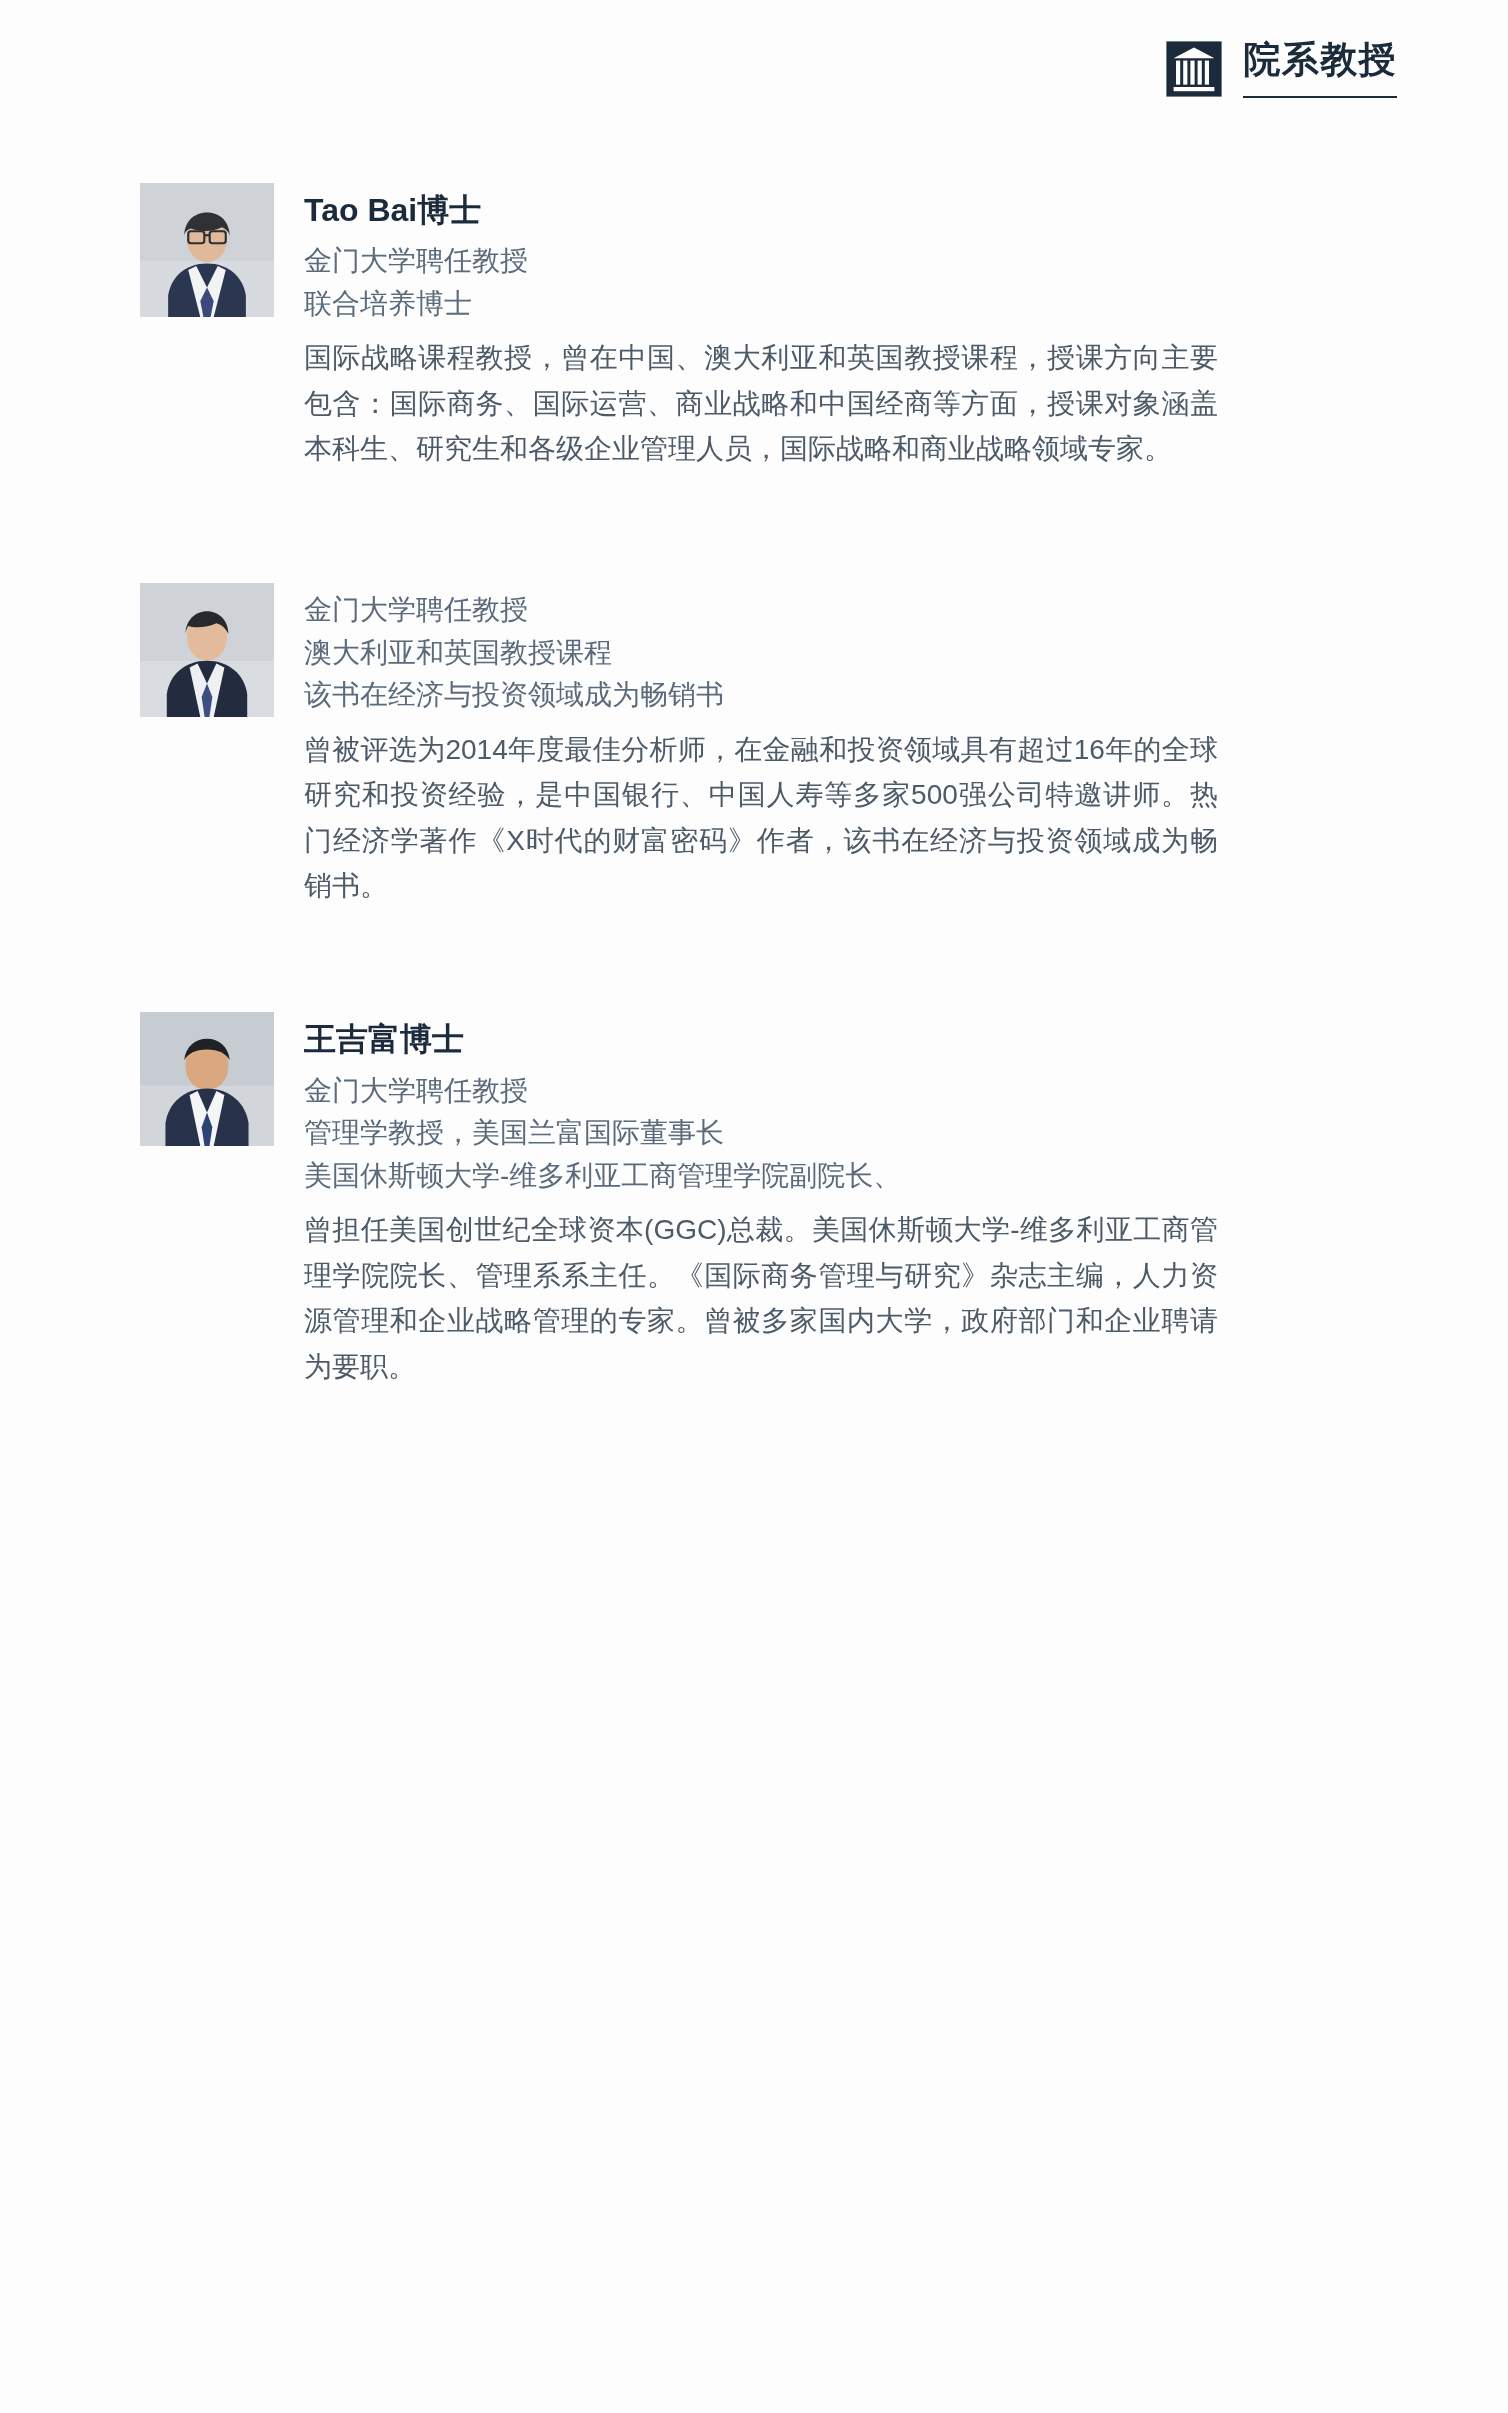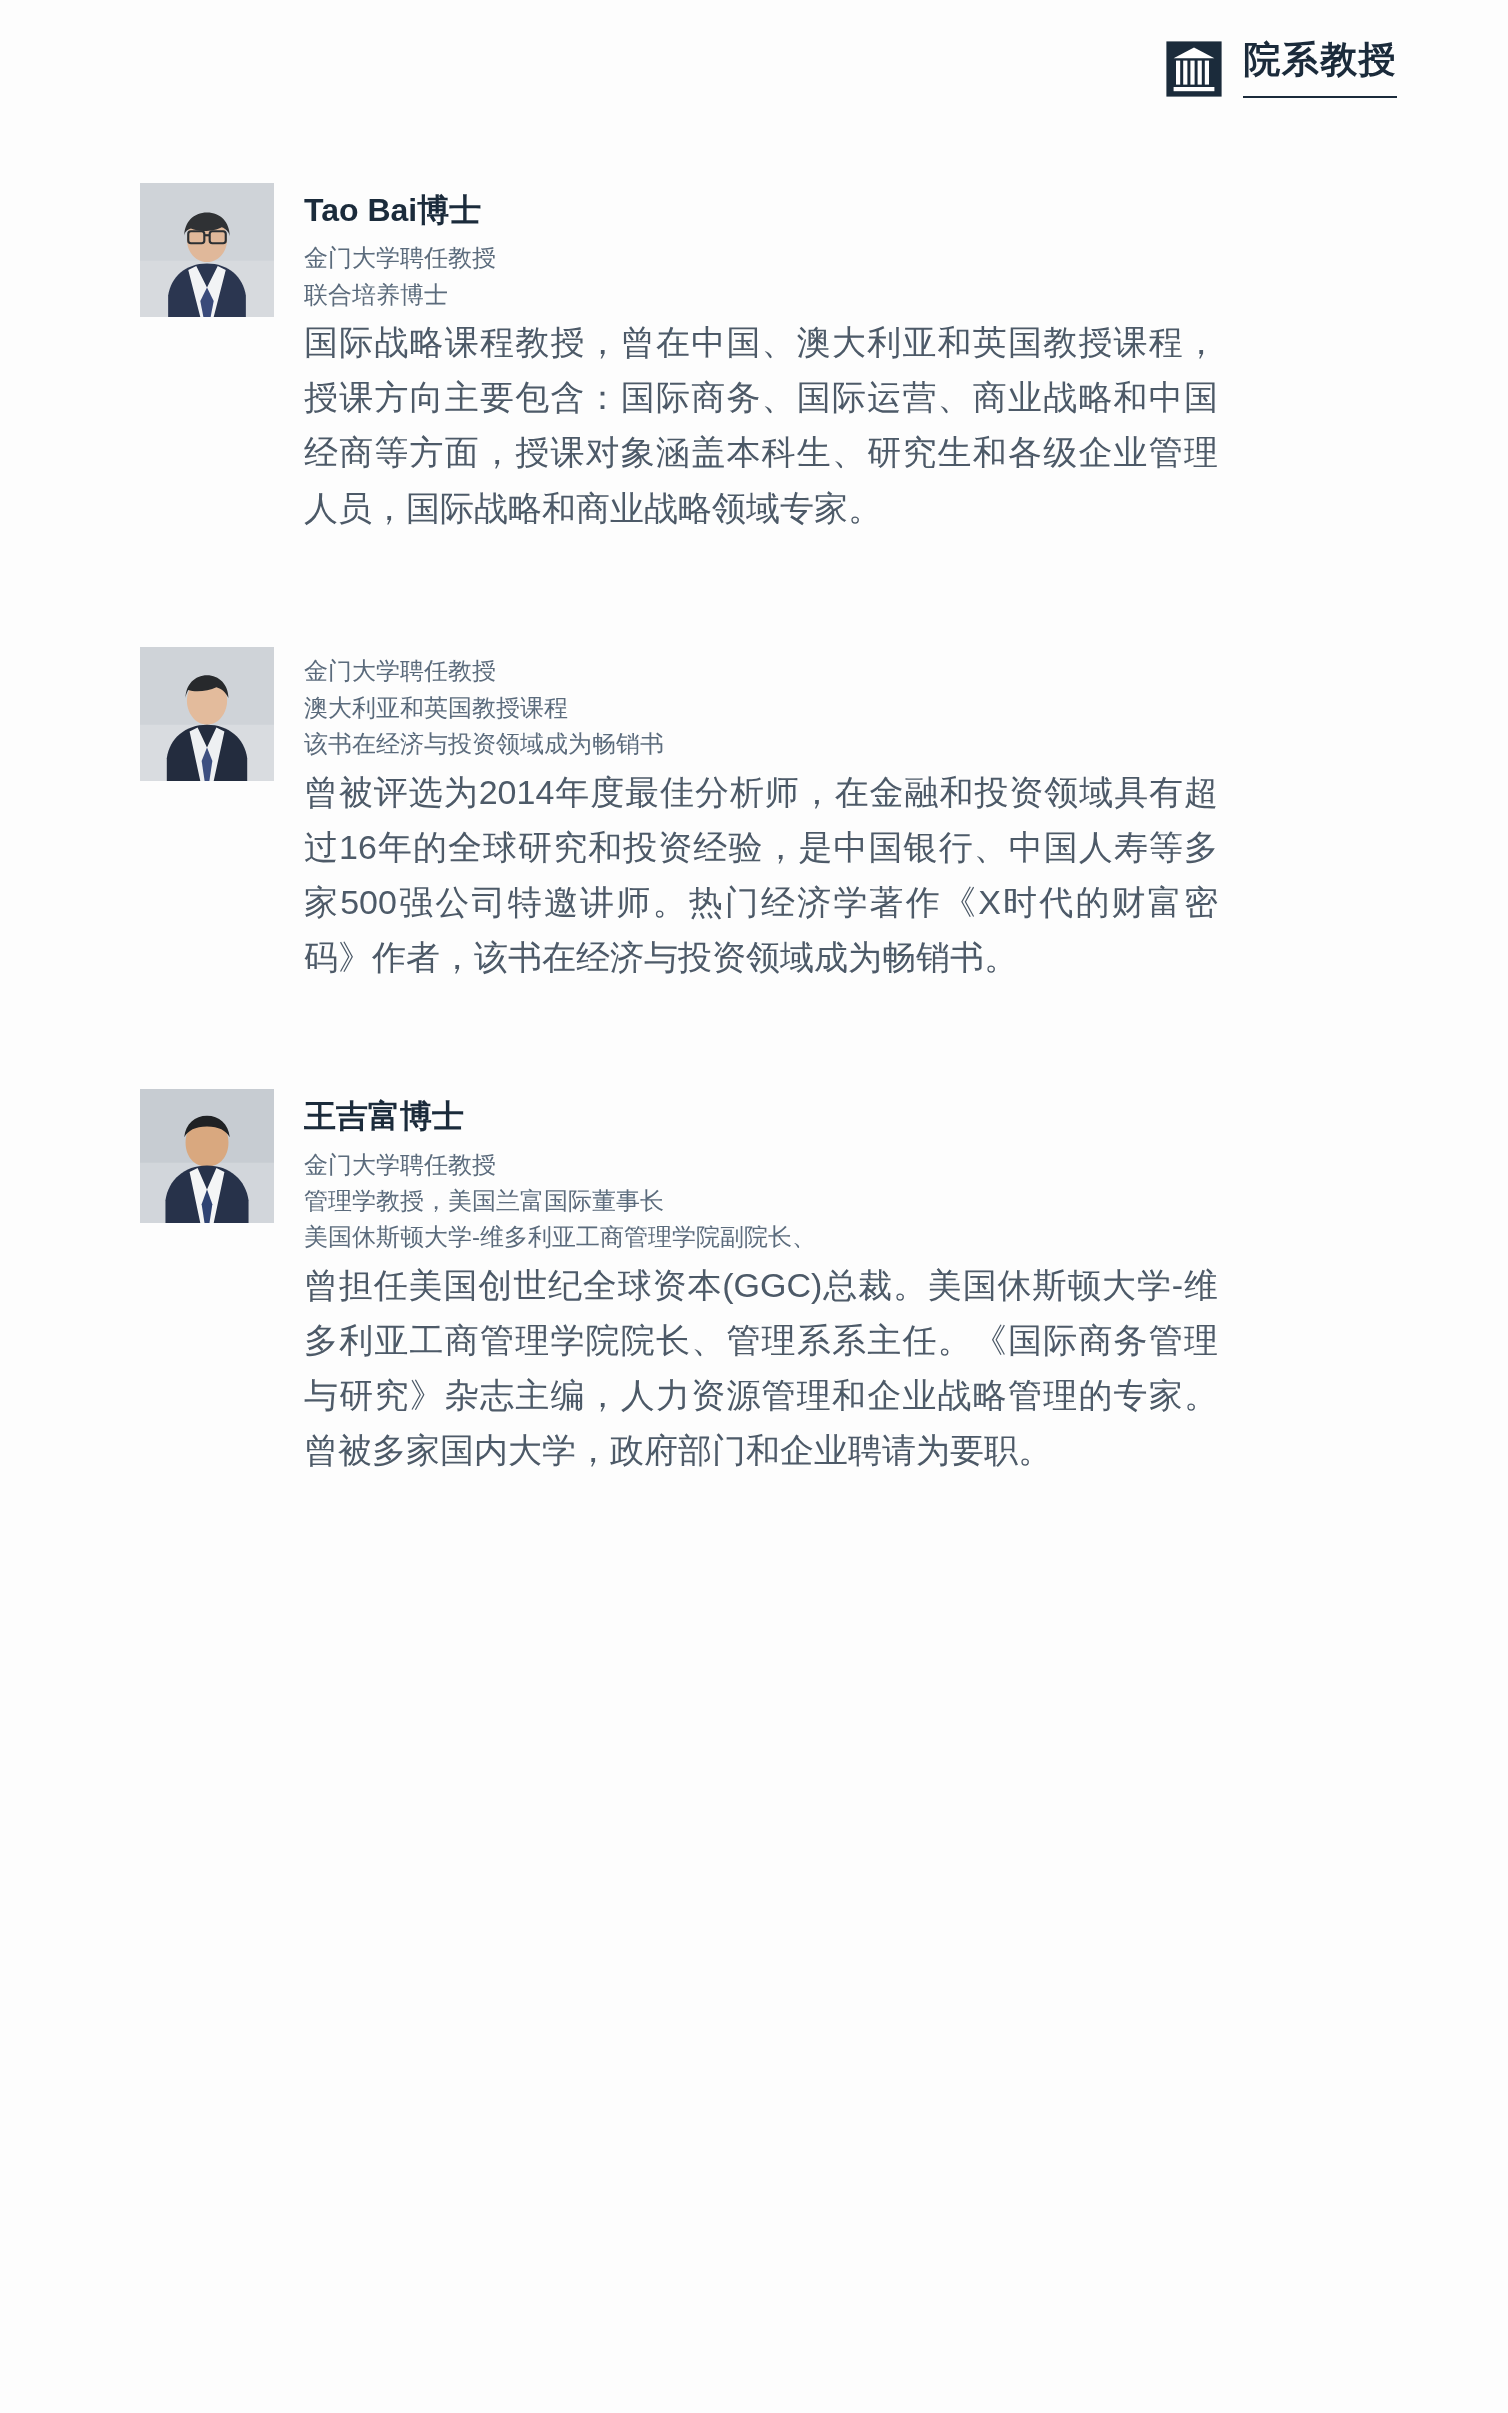--- a/index.html
+++ b/index.html
@@ -87,30 +87,30 @@
     padding-top: 6.8px;
   }
   .p-name {
     font-size: 32px;
     font-weight: 700;
     color: #1b2b3b;
     line-height: 1.25;
     margin-bottom: 10.6px;
   }
   .p-sub {
-    font-size: 24px;
+    font-size: 28px;
     color: #5b6b7c;
     line-height: 1.52;
     font-weight: 400;
   }
   .p-bio {
-    font-size: 34px;
+    font-size: 28px;
     color: #4d5a68;
     line-height: 1.62;
-    margin-top: 2px;
+    margin-top: 10px;
     text-align: justify;
     max-width: 1038px;
   }
 
   
   .profile.p1 { margin-bottom: 111px; }
   .profile.p2 { margin-bottom: 104px; }
   .profile.p3 { margin-bottom: 0; }
 </style>
 </head>

